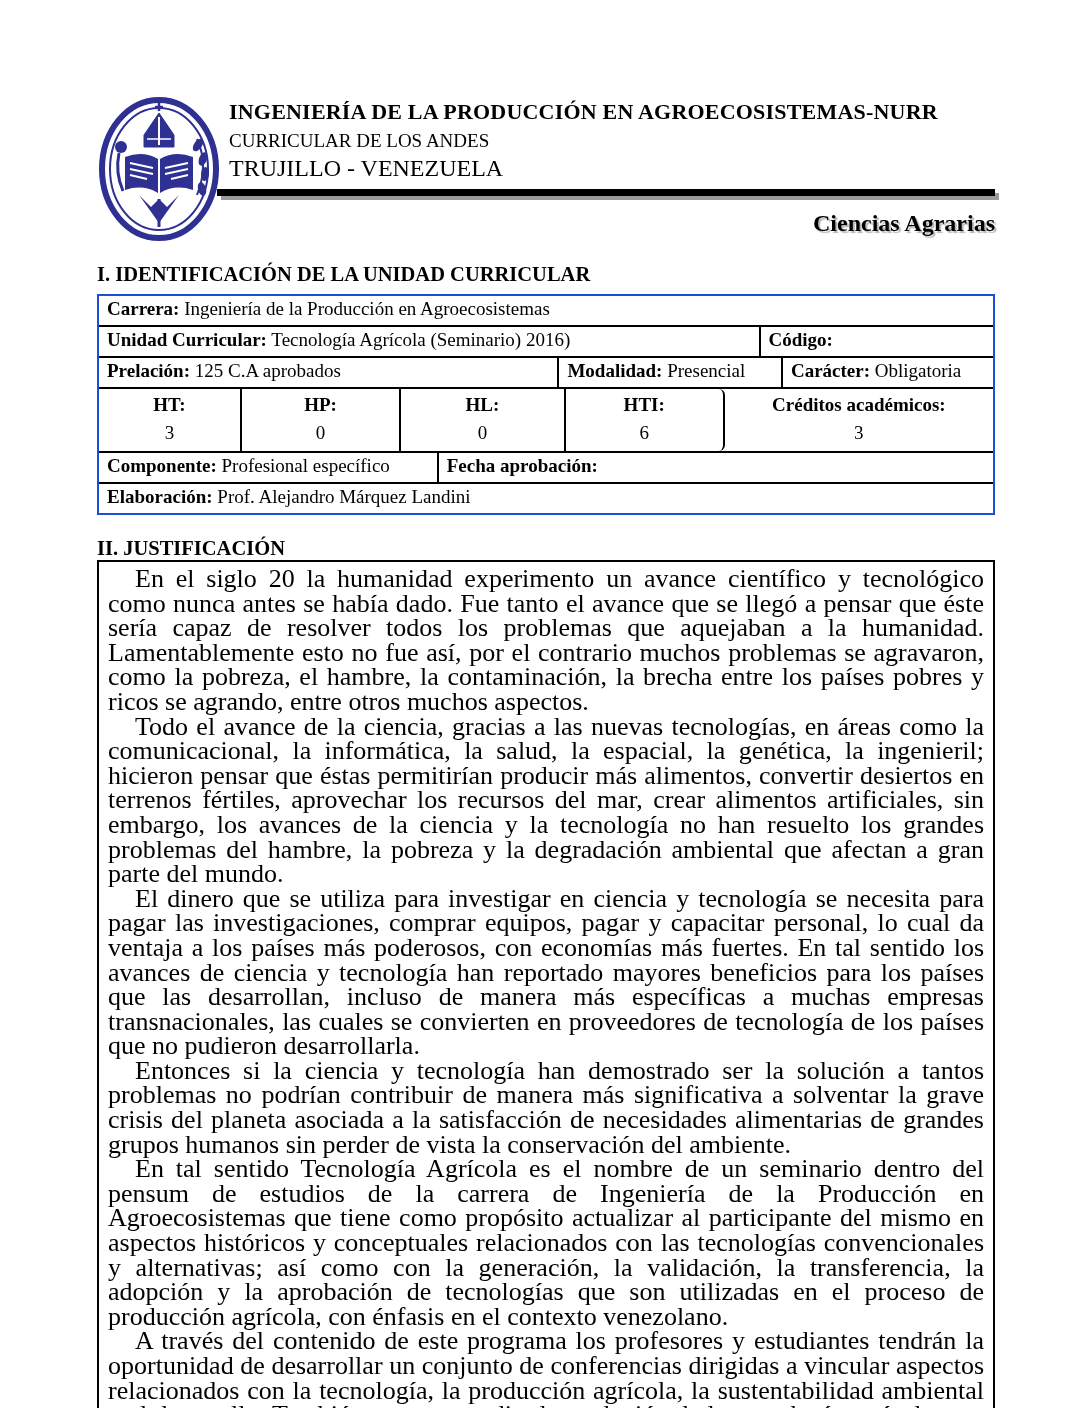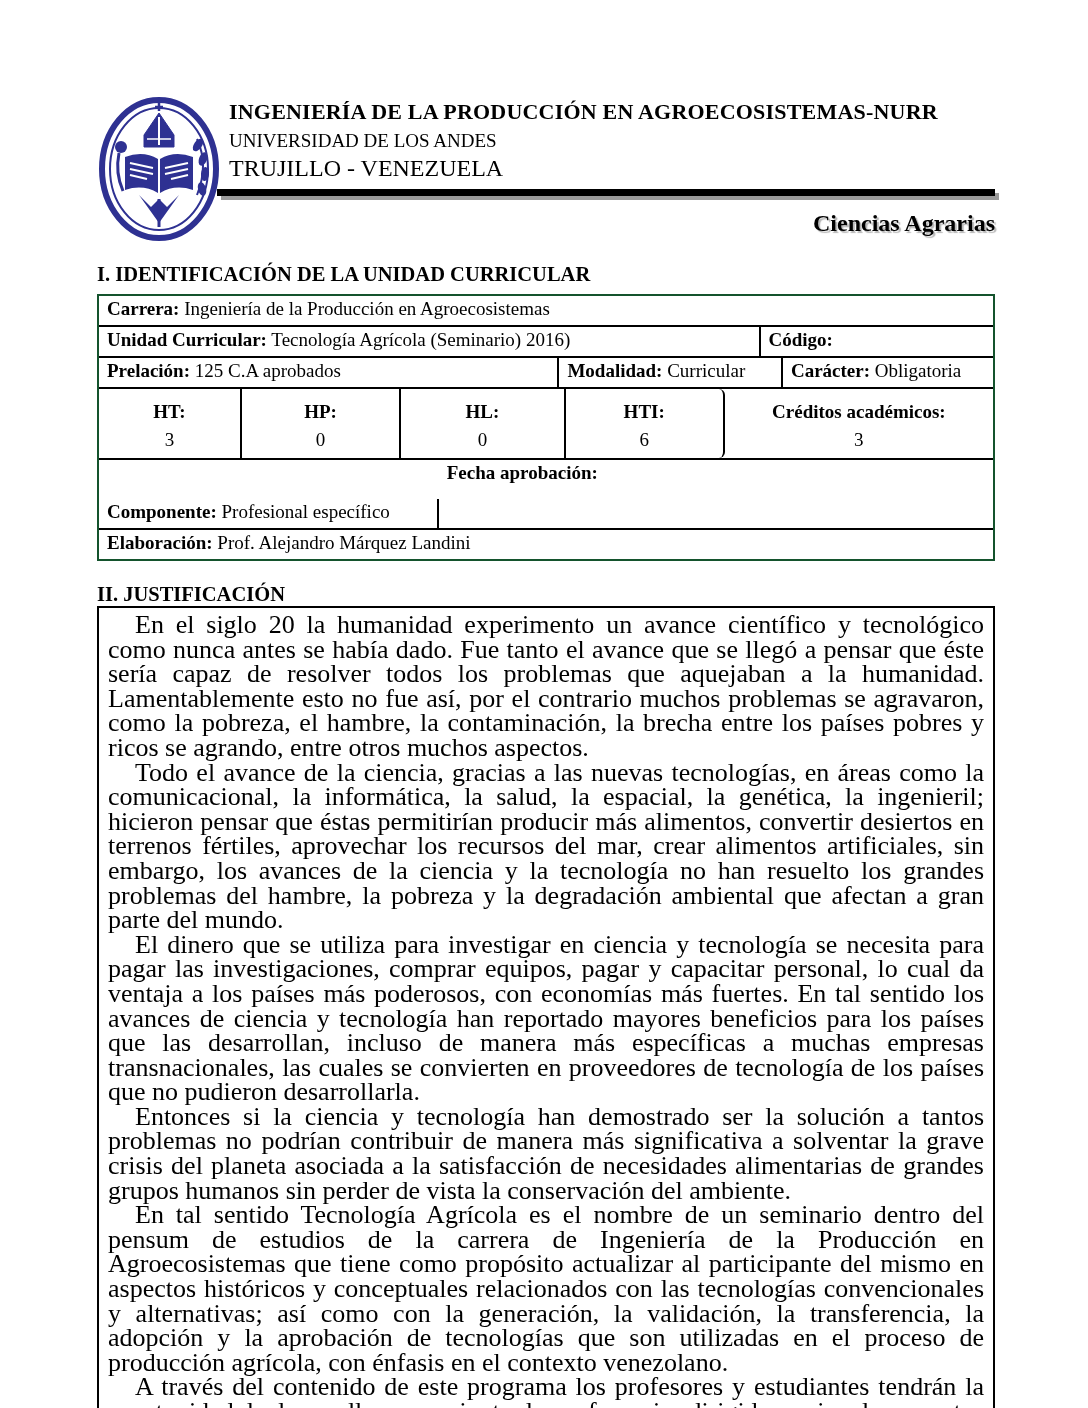--- a/index.html
+++ b/index.html
@@ -29,31 +29,31 @@
   }
   .hdr-dept {
     margin-top: 14px;
     font-size: 24px; font-weight: bold;
     text-align: right;
     text-shadow: 2px 2px 1px #b8b8b8;
   }
   
   .sec-h { font-size: 20.5px; font-weight: bold; margin-top: 16px; }
   
-  .tbl { margin-top: 8px; border: 2px solid #14532d; font-size: 19px; }
+  .tbl { margin-top: 8px; border: 2px solid #1d4ed8; font-size: 19px; }
   .trow { display: flex; border-bottom: 2px solid #000; }
   .trow:last-child { border-bottom: none; }
   .tcell { padding: 2px 8px 4px; border-right: 2px solid #000; min-height: 29px; }
   .tcell:last-child { border-right: none; }
   .b { font-weight: bold; }
   .w-full { flex: 1 1 100%; }
   .r2c1 { flex: 0 0 74%; } .r2c2 { flex: 0 0 26%; }
   .r3c1 { flex: 0 0 51.5%; } .r3c2 { flex: 0 0 25%; } .r3c3 { flex: 0 0 23.5%; }
-  .r5c1 { flex: 0 0 26%; } .r5c2 { flex: 0 0 38%; margin-top: 39px; } .r5c3 { flex: 0 0 36%; }
-  .hcell { text-align: center; padding: 9px 4px 4px; }
+  .r5c1 { flex: 0 0 26%; } .r5c2 { flex: 0 0 38%; } .r5c3 { flex: 0 0 36%; }
+  .hcell { text-align: center; padding: 2px 4px 4px; }
   .h1 { flex: 0 0 16%; } .h2 { flex: 0 0 17.8%; } .h3 { flex: 0 0 18.4%; }
   .h4 { flex: 0 0 17.8%; border-radius: 6px; } .h5 { flex: 0 0 30%; }
   .hlabel { font-weight: bold; line-height: 28px; }
   .hval { line-height: 28px; }
   sup { font-size: 12px; }
   
   .just-box {
     margin-top: 0;
     border: 2px solid #000;
     padding: 5px 9px 9px 9px;
@@ -106,21 +106,21 @@
         </g>
 
         <g fill="var(--logo-color)">
           <path d="M42 100 L62 128 L82 100 L70 112 L62 104 L54 112 Z"></path>
           <path d="M62 104 L62 132" stroke="var(--logo-color)" stroke-width="3"></path>
         </g>
       </svg>
     </div>
     <div class="hdr-text">
       <div class="hdr-title">INGENIERÍA DE LA PRODUCCIÓN EN AGROECOSISTEMAS-NURR</div>
-      <div class="hdr-line2">UNIVERSIDAD DE LOS ANDES</div>
+      <div class="hdr-line2">CURRICULAR DE LOS ANDES</div>
       <div class="hdr-line3">TRUJILLO - VENEZUELA</div>
       <div class="hdr-rule"></div>
       <div class="hdr-dept">Ciencias Agrarias</div>
     </div>
   </div>
 
   <div class="sec-h">I. IDENTIFICACIÓN DE LA UNIDAD CURRICULAR</div>
 
   <div class="tbl">
 
@@ -141,21 +141,21 @@
       </div>
     </div>
 
     <div class="trow">
       <div class="tcell r3c1">
         <span class="b">Prelación:</span>
         <span>125 C.A aprobados</span>
       </div>
       <div class="tcell r3c2">
         <span class="b">Modalidad:</span>
-        <span>Curricular</span>
+        <span>Presencial</span>
       </div>
       <div class="tcell r3c3">
         <span class="b">Carácter:</span>
         <span>Obligatoria</span>
       </div>
     </div>
 
     <div class="trow">
       <div class="tcell hcell h1">
         <div class="hlabel">HT:</div>

